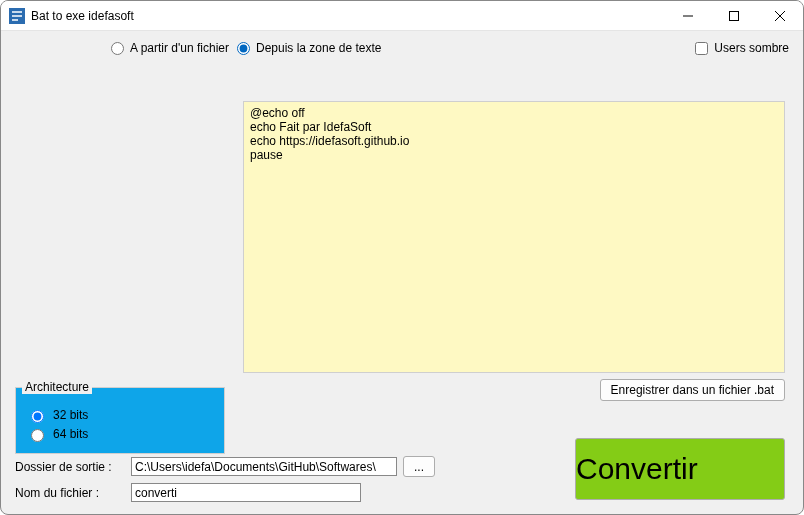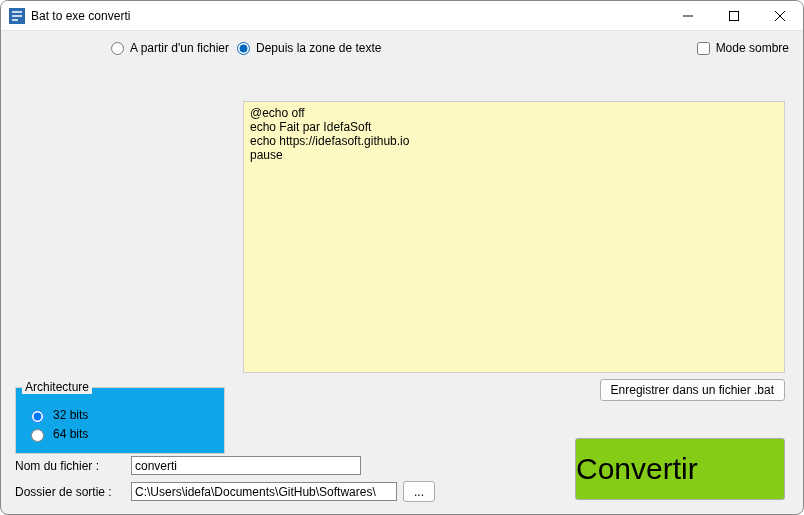--- a/index.html
+++ b/index.html
@@ -42,21 +42,21 @@
 <body>
 
 <div class="window">
   <div class="titlebar">
     <span class="icon">
       <svg viewBox="0 0 16 16" fill="none">
           <rect width="16" height="16" fill="#2b6cb0"></rect>
           <path d="M3 4h10M3 8h10M3 12h6" stroke="#fff" stroke-width="1.5"></path>
         </svg>
     </span>
-    <span class="title">Bat to exe converti</span>
+    <span class="title">Bat to exe idefasoft</span>
     <div class="spacer"></div>
     <div class="wbtn">
         <svg viewBox="0 0 10 10">
           <path d="M0 5h10" stroke="#000" stroke-width="1"></path>
         </svg>
       </div>
     <div class="wbtn">
         <svg viewBox="0 0 10 10">
           <rect x="0.5" y="0.5" width="9" height="9" fill="none" stroke="#000" stroke-width="1"></rect>
         </svg>
@@ -75,21 +75,21 @@
         <input type="radio" name="src" style="">
         <span>A partir d'un fichier</span>
       </label>
       <label class="radio">
         <input type="radio" name="src" checked="" style="">
         <span>Depuis la zone de texte</span>
       </label>
       <div style="flex:1"></div>
       <label class="checkbox">
         <input type="checkbox" style="">
-        <span>Mode sombre</span>
+        <span>Users sombre</span>
       </label>
     </div>
 
 
     <div class="textarea-wrap">
       <textarea style="">@echo off
 echo Fait par IdefaSoft
 echo https://idefasoft.github.io
 pause</textarea>
     </div>
@@ -105,27 +105,27 @@
         </label>
         <label class="archrow">
           <input type="radio" name="arch" style="">
           <span>64 bits</span>
         </label>
       </div>
     </div>
 
     <div class="bottomleft">
       <div class="outrow">
-        <span class="olbl">Nom du fichier :</span>
-        <input class="txt" type="text" style="max-width: 230px;" value="converti">
-      </div>
-      <div class="outrow">
         <span class="olbl">Dossier de sortie :</span>
         <input class="txt" type="text" value="C:\Users\idefa\Documents\GitHub\Softwares\" style="">
         <button class="btn browsebtn">...</button>
+      </div>
+      <div class="outrow">
+        <span class="olbl">Nom du fichier :</span>
+        <input class="txt" type="text" style="max-width: 230px;" value="converti">
       </div>
     </div>
 
     <div class="convert">
       <span>Convertir</span>
     </div>
 
   </div>
 </div>
 

